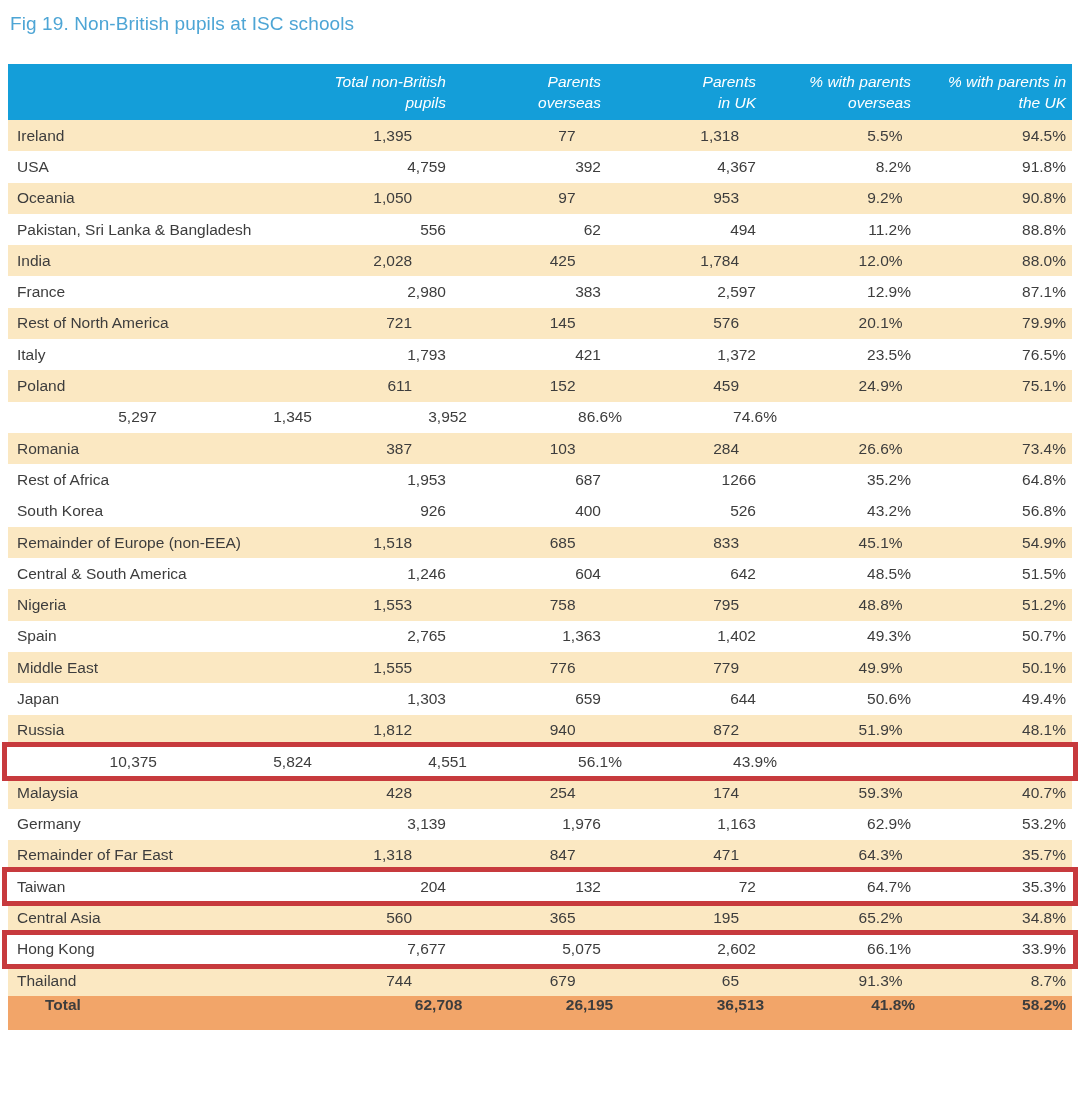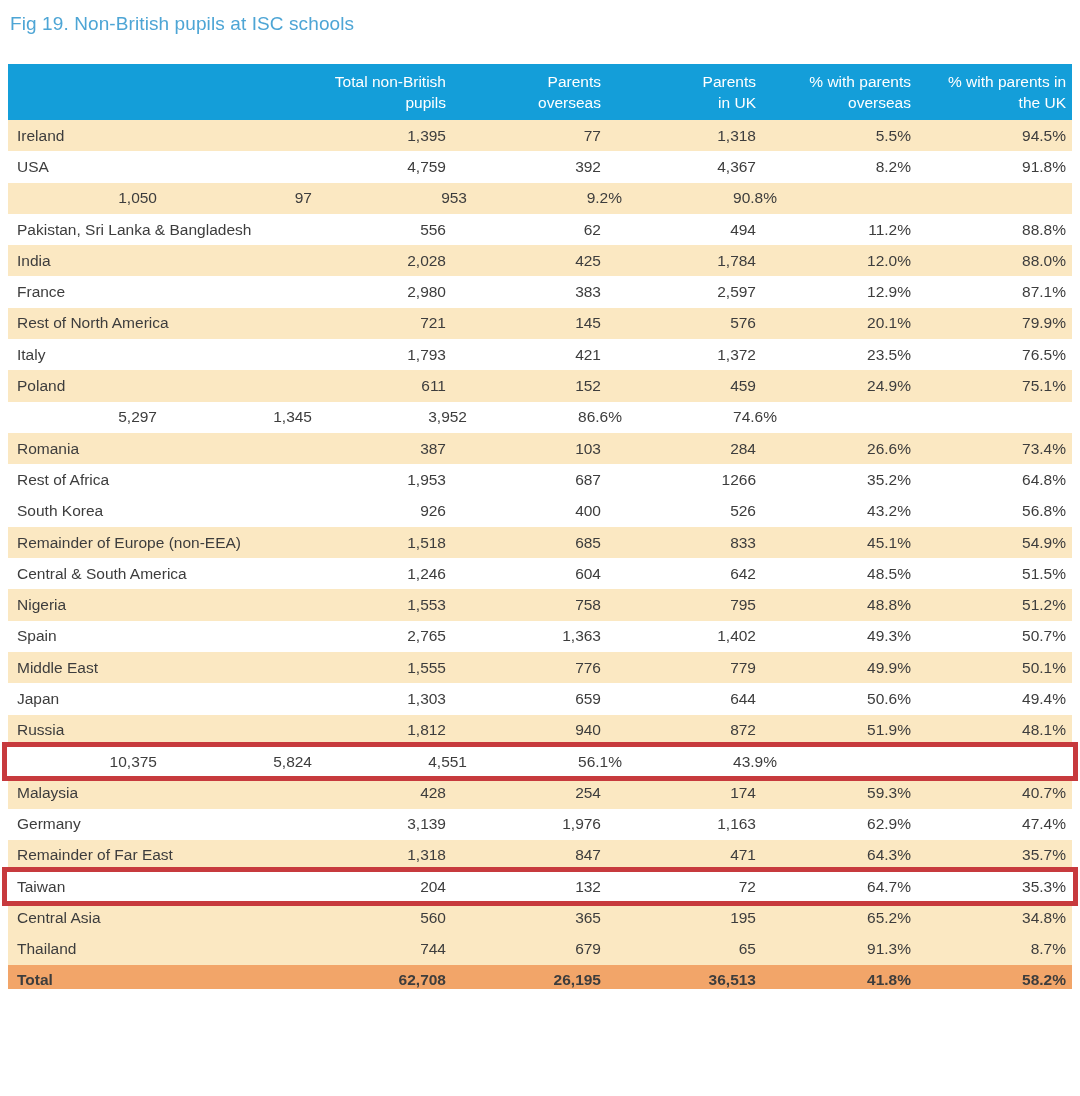--- a/index.html
+++ b/index.html
@@ -31,41 +31,43 @@
     position:relative;
     margin:29px 8px 0 8px;
     width:1064px;
   }
   .header-row{
     display:flex;
     align-items:center;
     height:56px;
     background:var(--header-bg);
     color:#ffffff;
+    font-style:italic;
   }
   .hcell{
     white-space:pre-line;
     font-size:15.5px;
     line-height:1.38;
     text-align:right;
   }
   .row{
     display:flex;
     align-items:center;
     height:31.3px;
     background:var(--row-white);
     position:relative;
   }
-  .row.alt{background:var(--row-stripe);}
+  .row.alt{background:var(--row-stripe);gap:31px;}
   .total-row{
     display:flex;
-    align-items:flex-end;
-    height:24px;
+    align-items:flex-start;
+    height:34px;
     background:var(--total-bg);
     font-weight:bold;
+    padding-left:28px;
   }
   .cell{
     font-size:15.5px;
     overflow:hidden;
   }
   .c0{width:289px;padding-left:9px;text-align:left;}
   .c1,.c2,.c3,.c4,.c5{width:155px;text-align:right;padding-right:6px;}
   .num{font-variant-numeric:tabular-nums;}
   .hl-box{
     position:absolute;
@@ -109,20 +111,21 @@
         </div>
         <div class="row">
           <div class="cell c0">USA</div>
           <div class="cell c1 num">4,759</div>
           <div class="cell c2 num">392</div>
           <div class="cell c3 num">4,367</div>
           <div class="cell c4 num">8.2%</div>
           <div class="cell c5 num">91.8%</div>
         </div>
         <div class="row alt">
+          <div class="cell c0">Oceania</div>
           <div class="cell c1 num">1,050</div>
           <div class="cell c2 num">97</div>
           <div class="cell c3 num">953</div>
           <div class="cell c4 num">9.2%</div>
           <div class="cell c5 num">90.8%</div>
         </div>
         <div class="row">
           <div class="cell c0">Pakistan, Sri Lanka &amp; Bangladesh</div>
           <div class="cell c1 num">556</div>
           <div class="cell c2 num">62</div>
@@ -272,21 +275,21 @@
           <div class="cell c3 num">174</div>
           <div class="cell c4 num">59.3%</div>
           <div class="cell c5 num">40.7%</div>
         </div>
         <div class="row">
           <div class="cell c0">Germany</div>
           <div class="cell c1 num">3,139</div>
           <div class="cell c2 num">1,976</div>
           <div class="cell c3 num">1,163</div>
           <div class="cell c4 num">62.9%</div>
-          <div class="cell c5 num">47.4%</div>
+          <div class="cell c5 num">53.2%</div>
         </div>
         <div class="row alt">
           <div class="cell c0">Remainder of Far East</div>
           <div class="cell c1 num">1,318</div>
           <div class="cell c2 num">847</div>
           <div class="cell c3 num">471</div>
           <div class="cell c4 num">64.3%</div>
           <div class="cell c5 num">35.7%</div>
         </div>
         <div class="row">
@@ -298,20 +301,29 @@
           <div class="cell c5 num">35.3%</div>
           <div class="hl-box"></div>
         </div>
         <div class="row alt">
           <div class="cell c0">Central Asia</div>
           <div class="cell c1 num">560</div>
           <div class="cell c2 num">365</div>
           <div class="cell c3 num">195</div>
           <div class="cell c4 num">65.2%</div>
           <div class="cell c5 num">34.8%</div>
+        </div>
+        <div class="row">
+          <div class="cell c0">Hong Kong</div>
+          <div class="cell c1 num">7,677</div>
+          <div class="cell c2 num">5,075</div>
+          <div class="cell c3 num">2,602</div>
+          <div class="cell c4 num">66.1%</div>
+          <div class="cell c5 num">33.9%</div>
+          <div class="hl-box"></div>
         </div>
         <div class="row alt">
           <div class="cell c0">Thailand</div>
           <div class="cell c1 num">744</div>
           <div class="cell c2 num">679</div>
           <div class="cell c3 num">65</div>
           <div class="cell c4 num">91.3%</div>
           <div class="cell c5 num">8.7%</div>
         </div>
       </div>

